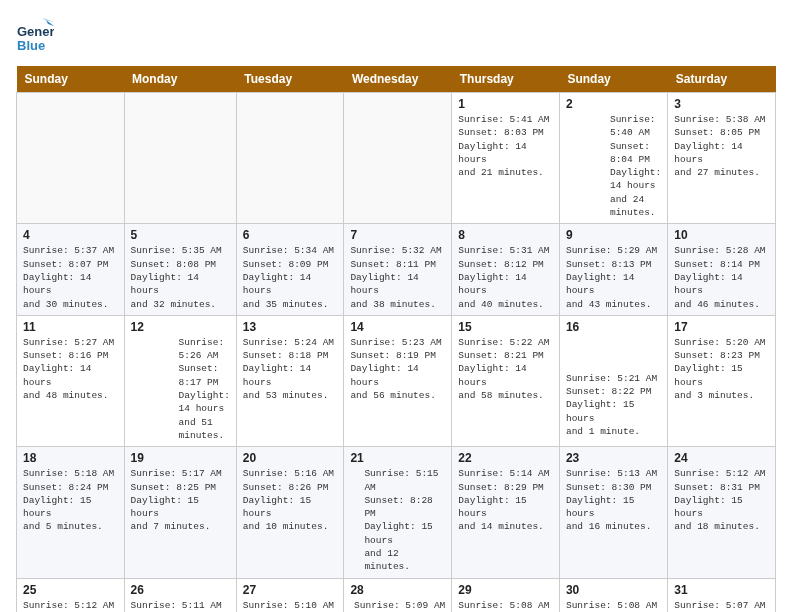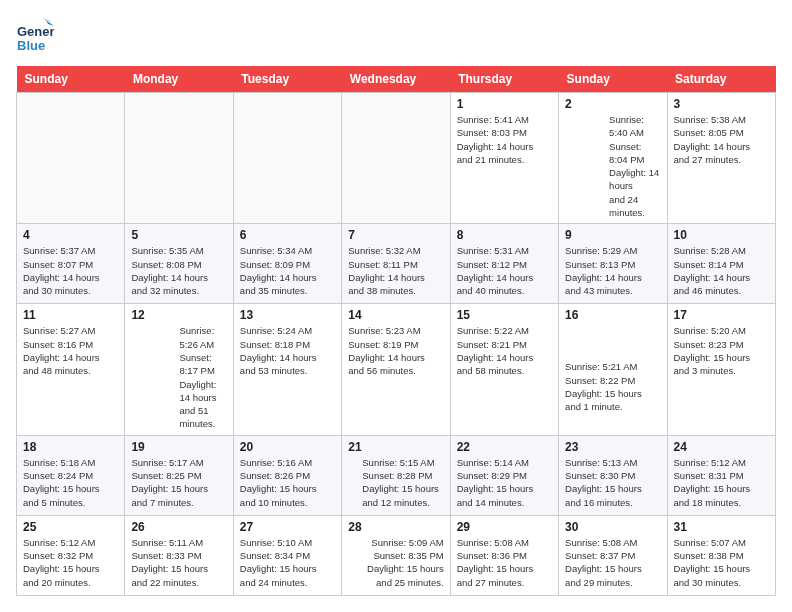--- a/index.html
+++ b/index.html
@@ -32,21 +32,21 @@
     .location {
       font-size: 15px;
       color: #333;
     }
     .calendar {
       width: 100%;
       border-collapse: collapse;
       font-size: 11px;
     }
     .calendar th {
-      background: #ef4444;
+      background: #a16207;
       color: #fff;
       text-align: left;
       padding: 6px 8px;
       font-size: 12px;
       font-weight: bold;
     }
     .calendar td {
       border: 1px solid #ccc;
       vertical-align: top;
       padding: 4px 6px;
@@ -61,20 +61,21 @@
       font-weight: bold;
       font-size: 12px;
       color: #222;
       display: block;
       margin-bottom: 2px;
     }
     .day-info {
       font-size: 9.5px;
       color: #333;
       line-height: 1.4;
+      font-family: Liberation Mono, monospace;
     }
     .empty {
       background: #f9f9f9 !important;
     }
   </style>
 </head>
 <body>
 
 <div class="header">
   <div class="logo">

